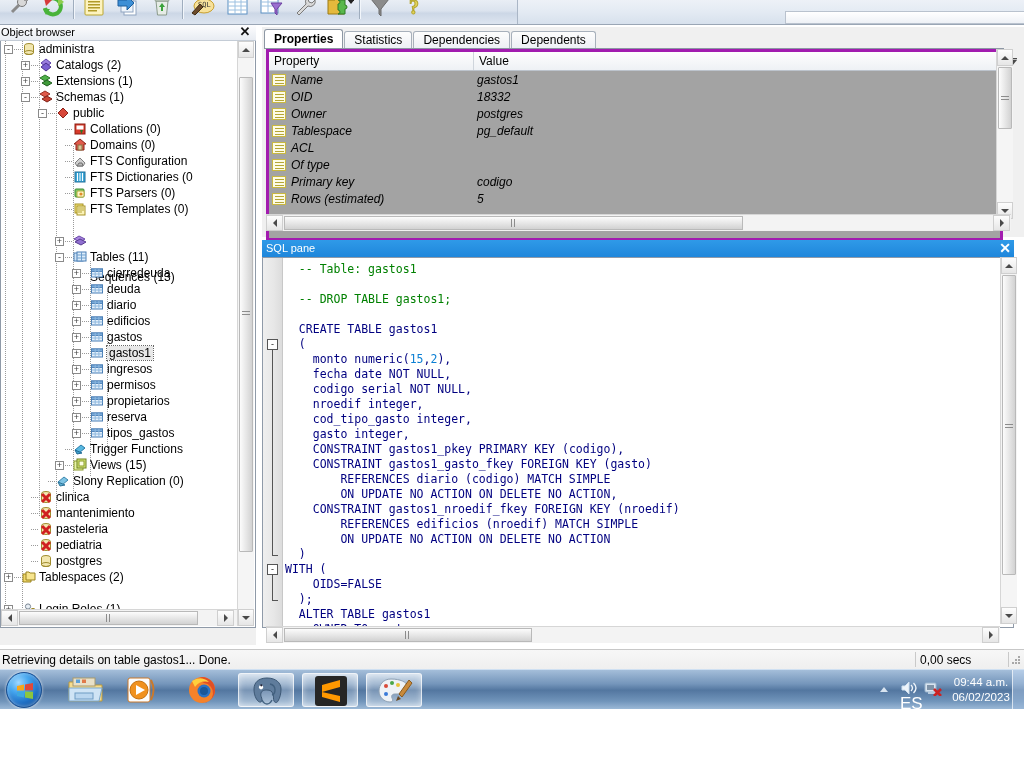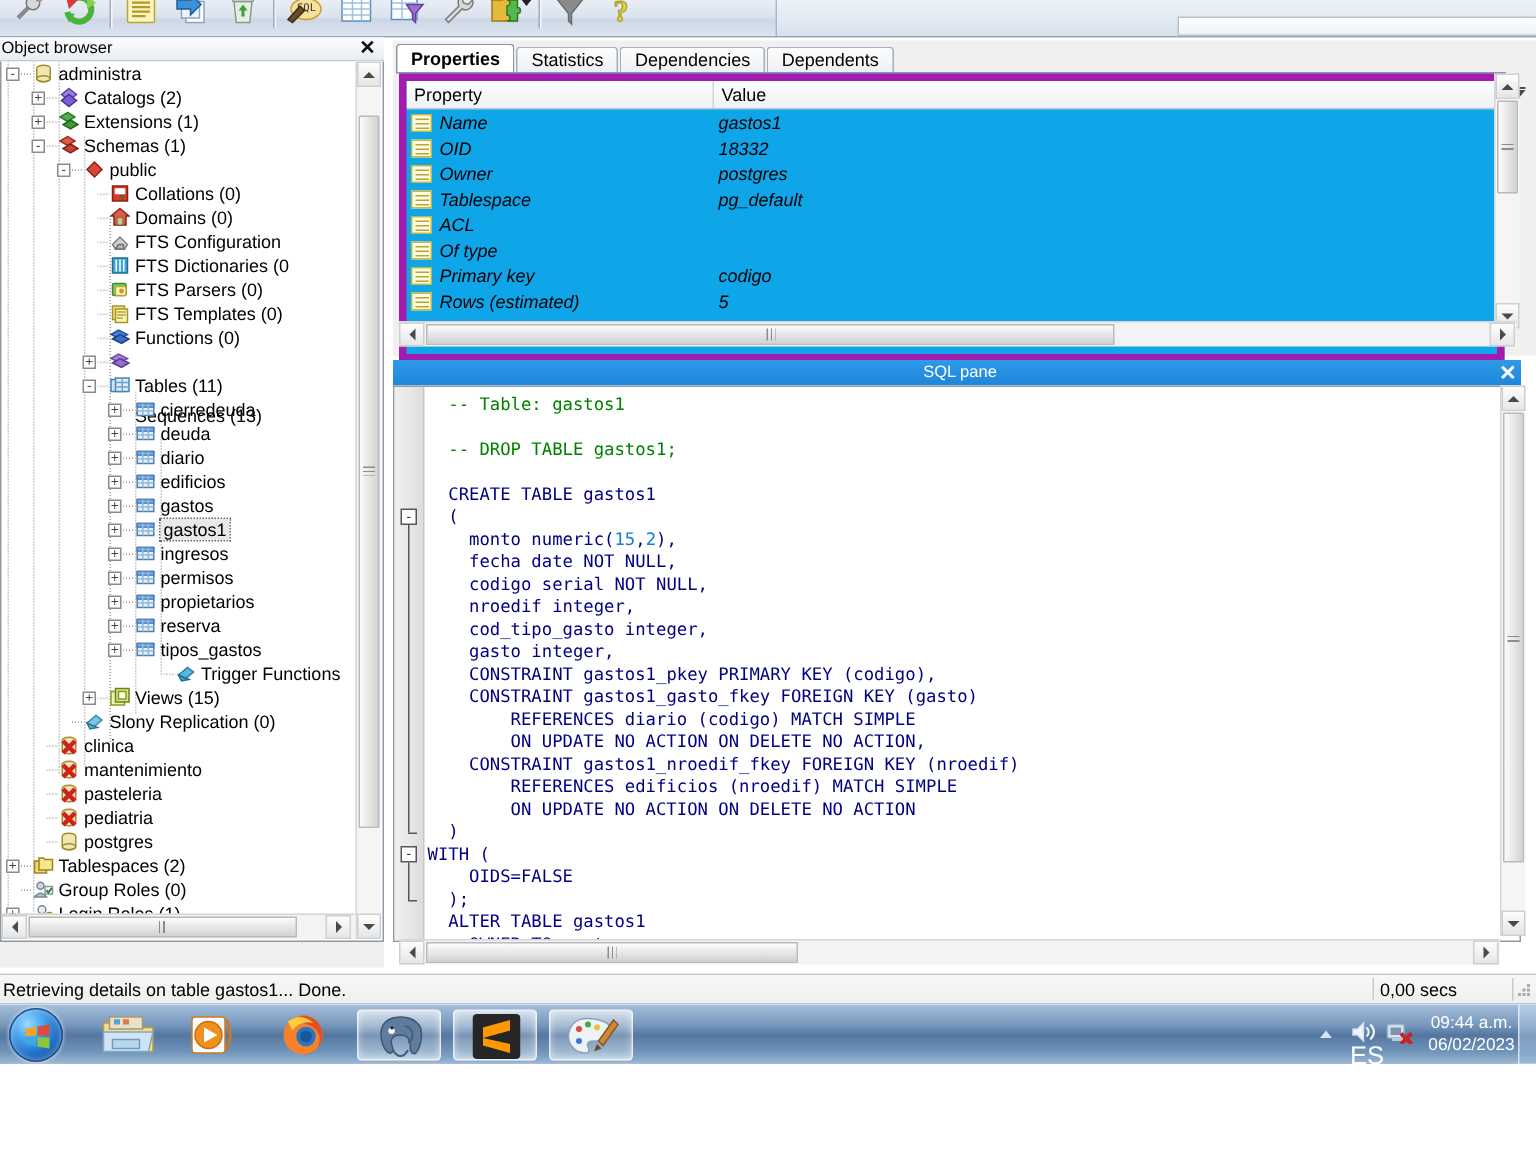--- a/index.html
+++ b/index.html
@@ -109,22 +109,22 @@
   .tabrow { position:absolute; left:2px; top:3px; height:19px; display:flex; align-items:flex-end; }
   .tab {
     height:18px; padding:0 9px; margin-right:1px; font-size:12px; line-height:17px;
     background:linear-gradient(to bottom,#fdfdfd,#eceff4);
     border:1px solid #a7b0bb; border-bottom:none;
     border-radius:3px 3px 0 0; color:#000;
   }
   .tab.active { font-weight:bold; height:20px; line-height:19px; background:#fff; border-color:#8d97a4; }
   .tabline { position:absolute; left:2px; top:21px; width:740px; height:1px; background:#8d97a4; }
 
-  .grid { position:absolute; left:4px; top:22px; width:737px; height:192px; background:#0ea5e9;
-          border:5px solid #a21caf; overflow:hidden; }
+  .grid { position:absolute; left:4px; top:22px; width:737px; height:192px; background:#a3a3a3;
+          border:3px solid #a21caf; overflow:hidden; }
   .grid-head { position:absolute; left:0; top:0; right:0; height:19px;
      background:linear-gradient(to bottom,#fefefe,#eef1f5); border-bottom:1px solid #bcc3cc; }
   .gh { position:absolute; top:0; height:18px; line-height:18px; font-size:12px; padding-left:5px; color:#000; }
   .gh.c2 { border-left:1px solid #cfd5dc; }
   .grow { position:absolute; left:0; right:0; height:17px; font-size:12px;font-style:italic; }
   .grow .pname { position:absolute; left:22px; top:0; line-height:17px; }
   .grow .pval { position:absolute; left:208px; top:0; line-height:17px; }
   .propicon { position:absolute; left:3px; top:2px; width:14px; height:12px;
      background:#fdfbe6; border:1px solid #c9b840; }
   .propicon i { position:absolute; left:2px; width:9px; height:1px; background:#b6a635; display:block; }
@@ -132,21 +132,21 @@
   .prop-vsb { position:absolute; left:996px; top:49px; width:17px; height:170px; }
   .prop-hsb { position:absolute; left:266px; top:214px; width:745px; height:17px; }
   .prop-collapse { position:absolute; right:4px; top:29px; width:16px; height:14px;
       display:flex; align-items:center; justify-content:center; }
 
   
   .sql-panel { position:absolute; left:262px; top:240px; width:762px; height:405px; }
   .sql-title {
     position:absolute; left:0; top:0; width:752px; height:17px;
     background:linear-gradient(to bottom,#2f9ae8,#1e86db);
-    color:#fff; font-size:11px; line-height:16px; padding-left:4px;text-align:center;
+    color:#fff; font-size:11px; line-height:16px; padding-left:4px;
   }
   .sql-x { position:absolute; right:3px; top:-1px; font-size:14px; color:#fff; font-weight:bold; line-height:18px; }
   .sql-body {
     position:absolute; left:0; top:17px; width:752px; height:371px;
     background:#fff; border:1px solid #8f9aa8; overflow:hidden;
   }
   .gutter { position:absolute; left:0; top:0; width:20px; bottom:0;
      background:linear-gradient(to right,#efefef,#e6e6e6 60%,#dcdcdc); border-right:1px solid #c8c8c8; }
   .code { position:absolute; left:22px; top:4px; right:0; bottom:0;
      font-family:"DejaVu Sans Mono", monospace; font-size:11.5px; line-height:15px; white-space:pre; color:#000080; }
@@ -432,28 +432,20 @@
                 <rect x="2" y="2" width="8" height="9" fill="#f2e27a" stroke="#a89328"></rect>
                 <rect x="4" y="4" width="8" height="9" fill="#fbf3b8" stroke="#a89328"></rect>
                 <g stroke="#b5a43a">
                   <line x1="5" y1="6" x2="11" y2="6"></line>
                   <line x1="5" y1="8" x2="11" y2="8"></line>
                   <line x1="5" y1="10" x2="9" y2="10"></line>
                 </g>
               </svg></div>
             <div class="lbl" style="left: 89px;">FTS Templates (0)</div>
           </div>
-          <div class="node" style="top: 176px; position: absolute; left: 0px; right: 0px;">
-            <div class="hdot" style="left: 64px; width: 8px;"></div>
-            <div class="ic" style="left: 72px;"><svg width="14" height="14" viewBox="0 0 14 14">
-                <path d="M1 5 l5 -3 l6 3 l-5 3 Z" fill="#4a7ed8" stroke="#274f9a"></path>
-                <path d="M2 8 l5 -3 l6 3 l-5 3 Z" fill="#3a6ec8" stroke="#1e3f86"></path>
-              </svg></div>
-            <div class="lbl" style="left: 89px;">Functions (0)</div>
-          </div>
           <div class="node" style="top: 192px; position: absolute; left: 0px; right: 0px;">
             <div class="hdot" style="left: 64px; width: 8px;"></div>
             <div class="pm" style="left: 54px;">+</div>
             <div class="ic" style="left: 72px;"><svg width="14" height="14" viewBox="0 0 14 14">
                 <path d="M1 5 l5 -3 l6 3 l-5 3 Z" fill="#a884e0" stroke="#6b4aa8"></path>
                 <path d="M2 8 l5 -3 l6 3 l-5 3 Z" fill="#9070d0" stroke="#573b90"></path>
               </svg></div>
             <div class="lbl" style="left: 89px; margin-top: 36px;">Sequences (13)</div>
           </div>
           <div class="node" style="top: 208px; position: absolute; left: 0px; right: 0px;">
@@ -617,21 +609,21 @@
                 <rect x="1.5" y="3" width="11" height="8" fill="#e4f0fb" stroke="#4a7fb5"></rect>
                 <rect x="1.5" y="3" width="11" height="2.4" fill="#7fb0dd" stroke="#4a7fb5"></rect>
                 <g stroke="#8fb8de">
                   <line x1="1.5" y1="8" x2="12.5" y2="8"></line>
                   <line x1="5.2" y1="3" x2="5.2" y2="11"></line>
                   <line x1="8.9" y1="3" x2="8.9" y2="11"></line>
                 </g>
               </svg></div>
             <div class="lbl" style="left: 106px;">tipos_gastos</div>
           </div>
-          <div class="node" style="top: 400px; position: absolute; left: 0px; right: 0px; margin-left: 44px;">
+          <div class="node" style="top: 400px; position: absolute; left: 0px; right: 0px;">
             <div class="hdot" style="left: 64px; width: 8px;"></div>
             <div class="ic" style="left: 72px;"><svg width="14" height="14" viewBox="0 0 14 14">
                 <path d="M2 8 l6 -5 l4 3 l-6 5 Z" fill="#58b8e0" stroke="#2a7ba8"></path>
                 <path d="M2 8 l2 4 l5 -1 Z" fill="#3fa0cc" stroke="#216b96"></path>
               </svg></div>
             <div class="lbl" style="left: 89px;">Trigger Functions</div>
           </div>
           <div class="node" style="top: 416px; position: absolute; left: 0px; right: 0px;">
             <div class="hdot" style="left: 64px; width: 8px;"></div>
             <div class="pm" style="left: 54px;">+</div>
@@ -696,30 +688,20 @@
             <div class="lbl" style="left: 55px;">postgres</div>
           </div>
           <div class="node" style="top: 528px; position: absolute; left: 0px; right: 0px;">
             <div class="hdot" style="left: 13px; width: 8px;"></div>
             <div class="pm" style="left: 3px;">+</div>
             <div class="ic" style="left: 21px;"><svg width="14" height="14" viewBox="0 0 14 14">
                 <path d="M1 4 L1 12 L9 12 L9 5 L5 5 L4 4 Z" fill="#f0d86a" stroke="#9a8320"></path>
                 <path d="M4 2 L4 10 L13 10 L13 3 L8 3 L7 2 Z" fill="#f7e58e" stroke="#9a8320"></path>
               </svg></div>
             <div class="lbl" style="left: 38px;">Tablespaces (2)</div>
-          </div>
-          <div class="node" style="top: 544px; position: absolute; left: 0px; right: 0px;">
-            <div class="hdot" style="left: 13px; width: 8px;"></div>
-            <div class="ic" style="left: 21px;"><svg width="14" height="14" viewBox="0 0 14 14">
-                <circle cx="5" cy="4.5" r="2.3" fill="#cfd8e0" stroke="#7a8794"></circle>
-                <path d="M1 12 q4 -5 8 0 Z" fill="#b9c6d4" stroke="#7a8794"></path>
-                <rect x="8" y="5" width="5" height="5" fill="#fff" stroke="#8a94a0"></rect>
-                <path d="M9 7.5 l1.3 1.5 l2.2 -3" fill="none" stroke="#2a8a2a" stroke-width="1.4"></path>
-              </svg></div>
-            <div class="lbl" style="left: 38px;">Group Roles (0)</div>
           </div>
           <div class="node" style="top: 560px; position: absolute; left: 0px; right: 0px;">
             <div class="hdot" style="left: 13px; width: 8px;"></div>
             <div class="pm" style="left: 3px;">+</div>
             <div class="ic" style="left: 21px;"><svg width="14" height="14" viewBox="0 0 14 14">
                 <circle cx="6" cy="4.5" r="2.6" fill="#e8eef4" stroke="#7a8794"></circle>
                 <path d="M1.5 12 q4.5 -5.5 9 0 Z" fill="#cfd8e2" stroke="#7a8794"></path>
                 <circle cx="11" cy="9" r="2.6" fill="#f0d86a" stroke="#9a8320"></circle>
               </svg></div>
             <div class="lbl" style="left: 38px;">Login Roles (1)</div>

